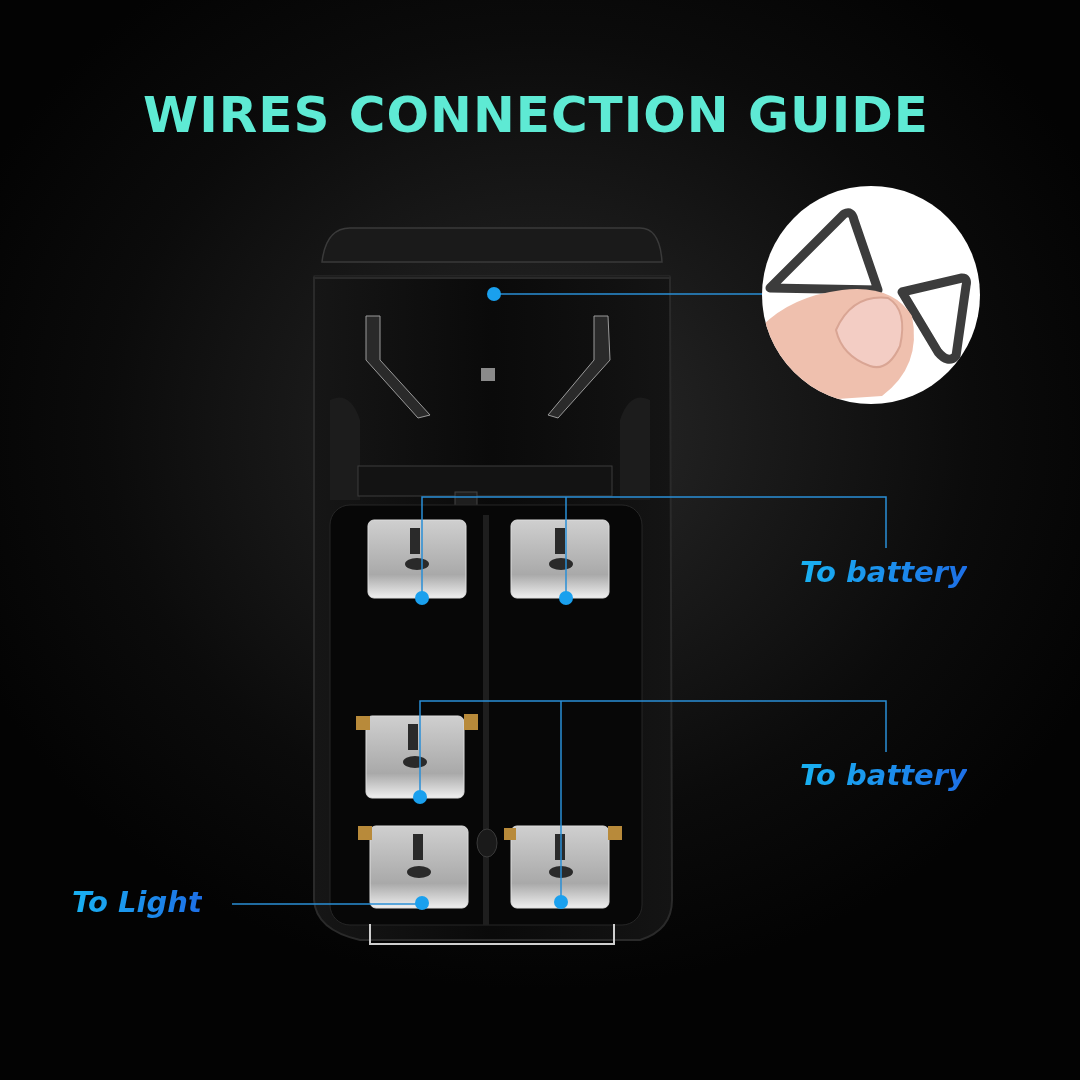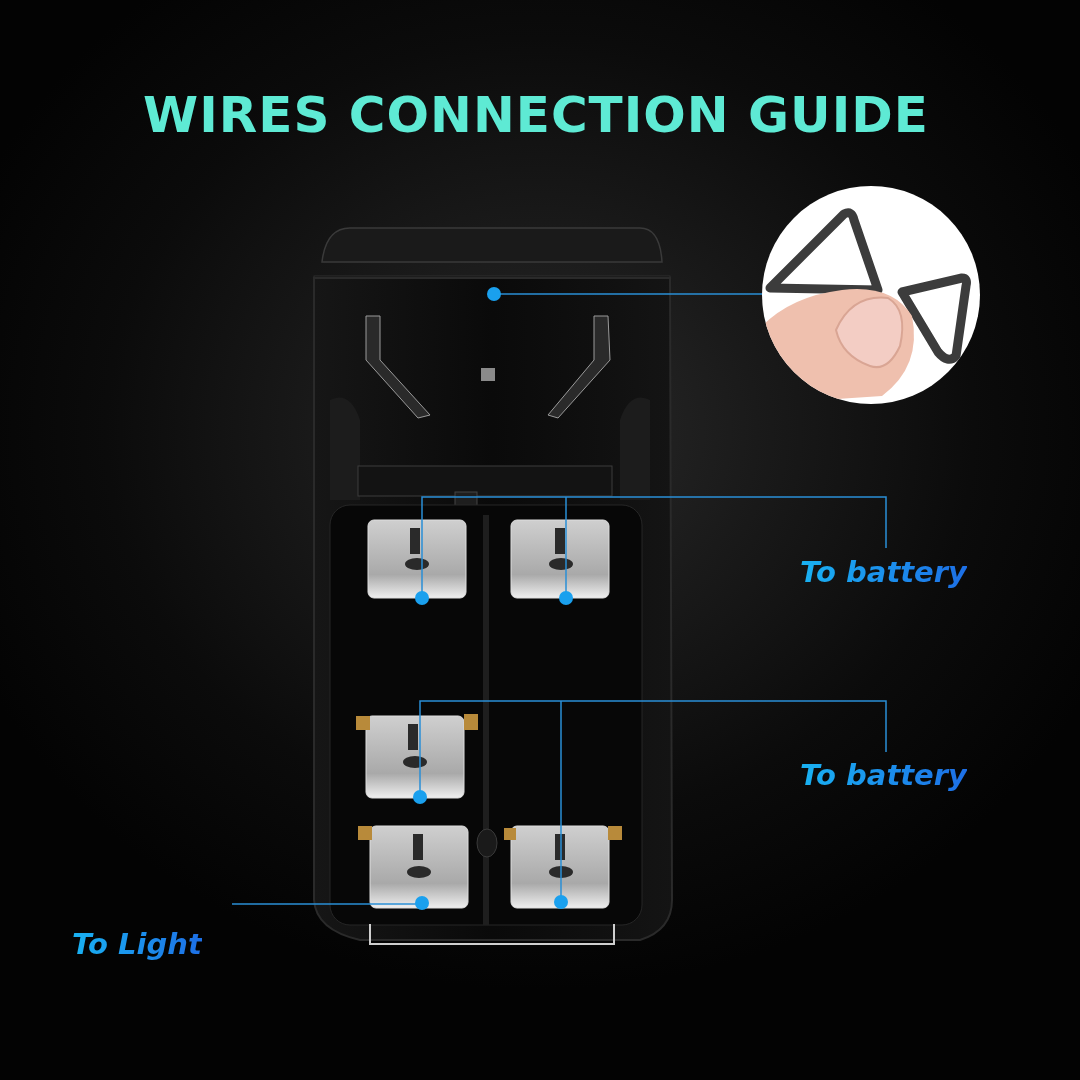--- a/index.html
+++ b/index.html
@@ -107,13 +107,13 @@
   <svg width="218" height="218" viewBox="0 0 218 218">
     <path d="M8 102 L82 28 Q90 24 92 34 L116 104 Z" fill="none" stroke="#3c3c3c" stroke-width="9" stroke-linejoin="round"></path>
     <path d="M140 106 L200 92 Q206 92 204 100 L194 170 Q186 178 176 166 Z" fill="none" stroke="#3c3c3c" stroke-width="9" stroke-linejoin="round"></path>
     <path d="M0 140 Q30 110 80 104 Q130 98 150 130 Q160 180 120 210 L0 218 Z" fill="#efc0ae"></path>
     <path d="M74 144 Q90 108 126 112 Q146 124 138 160 Q126 186 108 180 Q80 170 74 144 Z" fill="#f3cdc4" stroke="#d9a594" stroke-width="2"></path>
   </svg>
 </div>
 
 <div class="label" style="left:800px;top:555px;">To battery</div>
 <div class="label" style="left:800px;top:758px;">To battery</div>
-<div class="label" style="left:72px;top:927px;">To Light</div>
+<div class="label" style="left:72px;top:885px;">To Light</div>
 
 </body></html>

